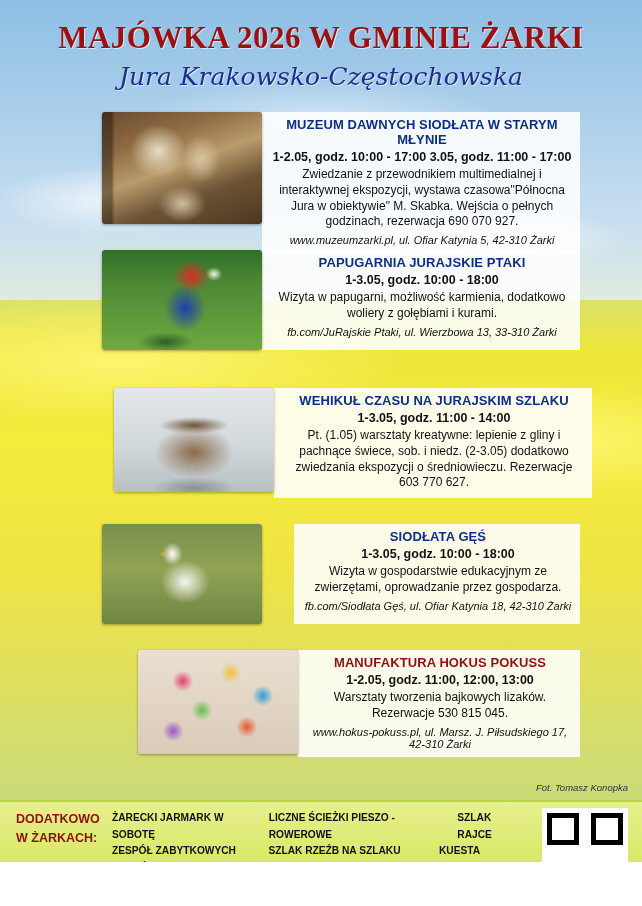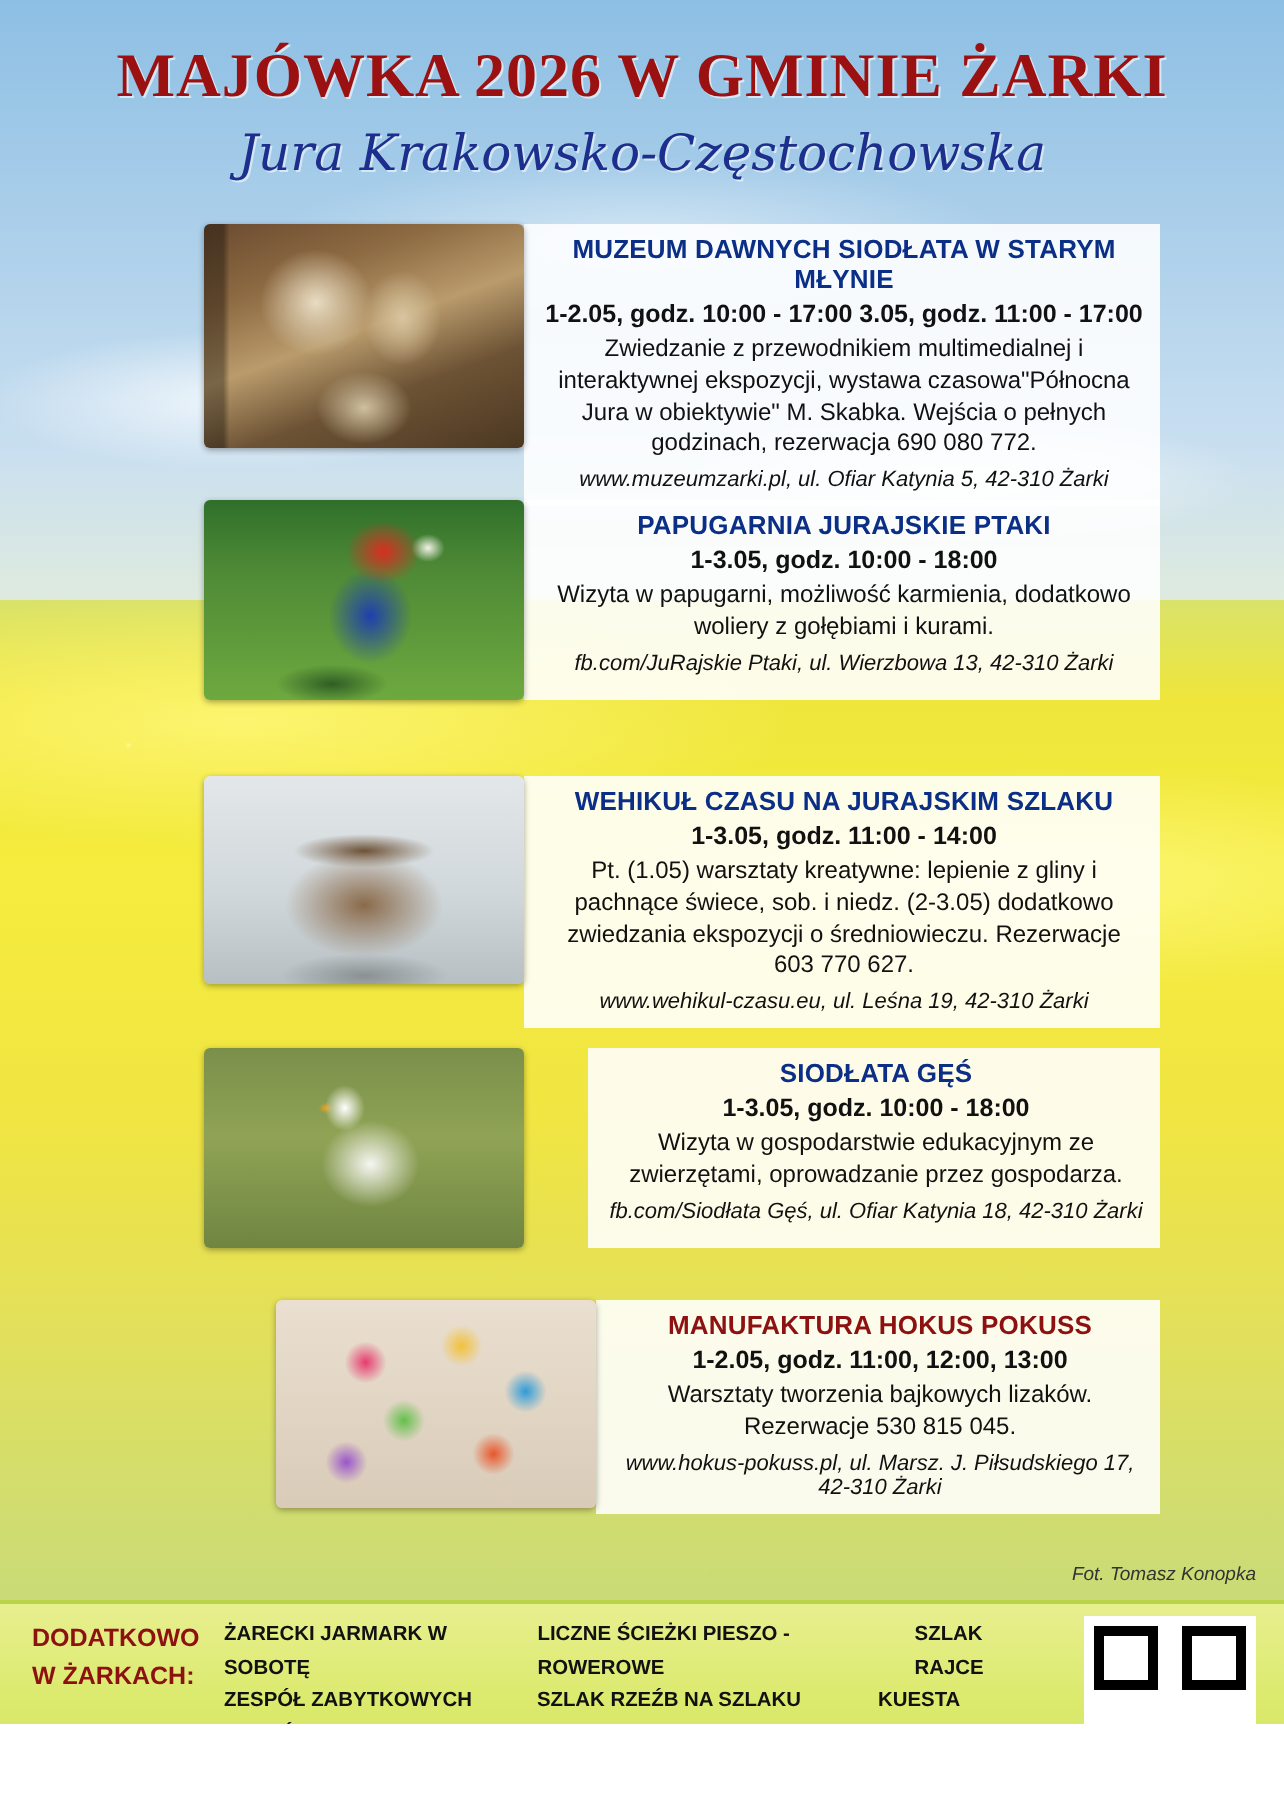--- a/index.html
+++ b/index.html
@@ -270,42 +270,41 @@
   <div class="field"></div>
 
   <div class="title">MAJÓWKA 2026 W GMINIE ŻARKI</div>
   <div class="subtitle">Jura Krakowsko-Częstochowska</div>
 
   <div class="event" style="top:112px;">
     <div class="ev-photo ph-museum"></div>
     <div class="ev-body">
       <div class="ev-title">MUZEUM DAWNYCH SIODŁATA W STARYM MŁYNIE</div>
       <div class="ev-date">1-2.05, godz. 10:00 - 17:00      3.05, godz. 11:00 - 17:00</div>
-      <div class="ev-desc">Zwiedzanie z przewodnikiem multimedialnej i interaktywnej ekspozycji, wystawa czasowa"Północna Jura w obiektywie" M. Skabka. Wejścia o pełnych godzinach, rezerwacja 690 080 772.</div>
+      <div class="ev-desc">Zwiedzanie z przewodnikiem multimedialnej i interaktywnej ekspozycji, wystawa czasowa"Północna Jura w obiektywie" M. Skabka. Wejścia o pełnych godzinach, rezerwacja 690 070 927.</div>
       <div class="ev-link">www.muzeumzarki.pl, ul. Ofiar Katynia 5, 42-310 Żarki</div>
     </div>
   </div>
 
   <div class="event" style="top:250px;">
     <div class="ev-photo ph-parrot"></div>
     <div class="ev-body">
       <div class="ev-title">PAPUGARNIA JURAJSKIE PTAKI</div>
       <div class="ev-date">1-3.05, godz. 10:00 - 18:00</div>
       <div class="ev-desc">Wizyta w papugarni, możliwość karmienia, dodatkowo woliery z gołębiami i kurami.</div>
-      <div class="ev-link">fb.com/JuRajskie Ptaki, ul. Wierzbowa 13, 42-310 Żarki</div>
-    </div>
-  </div>
-
-  <div class="event" style="top:388px;">
+      <div class="ev-link">fb.com/JuRajskie Ptaki, ul. Wierzbowa 13, 33-310 Żarki</div>
+    </div>
+  </div>
+
+  <div class="event" style="top:388px;margin-left:12px;">
     <div class="ev-photo ph-pot"></div>
     <div class="ev-body">
       <div class="ev-title">WEHIKUŁ CZASU NA JURAJSKIM SZLAKU</div>
       <div class="ev-date">1-3.05, godz. 11:00 - 14:00</div>
       <div class="ev-desc">Pt. (1.05) warsztaty kreatywne: lepienie z gliny i pachnące świece, sob. i niedz. (2-3.05) dodatkowo zwiedzania ekspozycji o średniowieczu. Rezerwacje 603 770 627.</div>
-      <div class="ev-link">www.wehikul-czasu.eu, ul. Leśna 19, 42-310 Żarki</div>
     </div>
   </div>
 
   <div class="event" style="top:524px;gap:32px;">
     <div class="ev-photo ph-goose"></div>
     <div class="ev-body">
       <div class="ev-title">SIODŁATA GĘŚ</div>
       <div class="ev-date">1-3.05, godz. 10:00 - 18:00</div>
       <div class="ev-desc">Wizyta w gospodarstwie edukacyjnym ze zwierzętami, oprowadzanie przez gospodarza.</div>
       <div class="ev-link">fb.com/Siodłata Gęś, ul. Ofiar Katynia 18, 42-310 Żarki</div>

